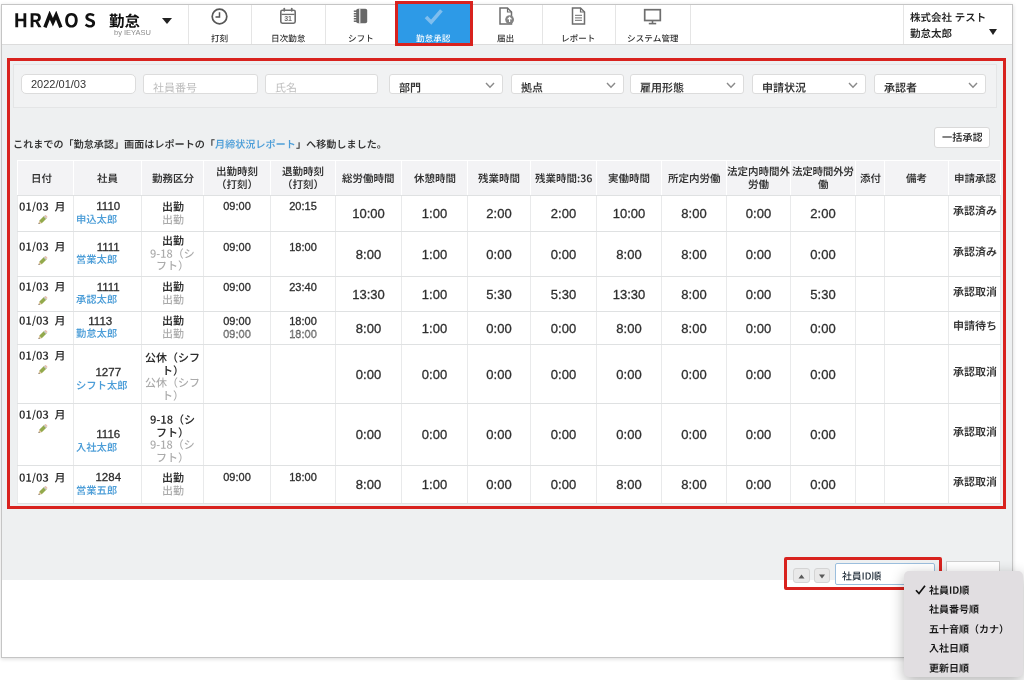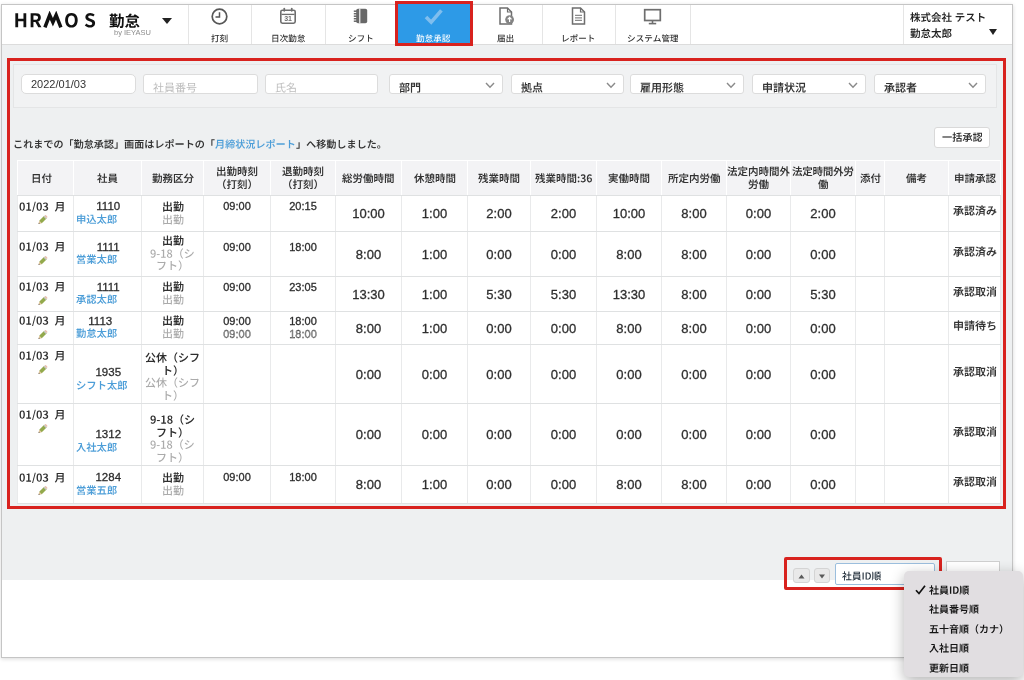--- a/index.html
+++ b/index.html
@@ -1070,21 +1070,21 @@
             <div class="ln" style="height:12.7px;line-height:12.7px;"><svg class="jt" width="22.0" height="11" viewBox="0 -880 2000 1000" fill="#ababab">
                 <use href="#g19"></use>
                 <use href="#g11" x="1000"></use>
               </svg></div>
           </td>
           <td>
             <div class="ln tm">09:00</div>
             <div class="ln"></div>
           </td>
           <td>
-            <div class="ln tm">23:05</div>
+            <div class="ln tm">23:40</div>
             <div class="ln"></div>
           </td>
           <td style="font-size:13px;color:#2f2f2f;-webkit-text-stroke:0.3px #2f2f2f;">13:30</td>
           <td style="font-size:13px;color:#2f2f2f;-webkit-text-stroke:0.3px #2f2f2f;">1:00</td>
           <td style="font-size:13px;color:#2f2f2f;-webkit-text-stroke:0.3px #2f2f2f;">5:30</td>
           <td style="font-size:13px;color:#2f2f2f;-webkit-text-stroke:0.3px #2f2f2f;">5:30</td>
           <td style="font-size:13px;color:#2f2f2f;-webkit-text-stroke:0.3px #2f2f2f;">13:30</td>
           <td style="font-size:13px;color:#2f2f2f;-webkit-text-stroke:0.3px #2f2f2f;">8:00</td>
           <td style="font-size:13px;color:#2f2f2f;-webkit-text-stroke:0.3px #2f2f2f;">0:00</td>
           <td style="font-size:13px;color:#2f2f2f;-webkit-text-stroke:0.3px #2f2f2f;">5:30</td>
@@ -1179,21 +1179,21 @@
                     <rect x="3.6" y="4.2" width="7.2" height="3.6" rx="0.4" fill="#93a94c"></rect>
                     <rect x="9.6" y="4.2" width="1.2" height="3.6" fill="#c9cdd4"></rect>
                     <rect x="10.8" y="4.4" width="1.6" height="3.2" rx="0.8" fill="#e8bfae"></rect>
                     <path d="M3.6 4.2 L1.0 6.0 L3.6 7.8 Z" fill="#ddc094"></path>
                     <path d="M1.9 5.4 L1.0 6.0 L1.9 6.6 Z" fill="#3c3c3c"></path>
                   </g>
                 </svg></div>
             </div>
           </td>
           <td style="text-align:left;padding-left:1.5px;padding-right:0;vertical-align:top;padding-top:21px;">
-            <div class="ln tm" style="font-size:11.5px;">1935</div>
+            <div class="ln tm" style="font-size:11.5px;">1277</div>
             <div class="ln"><svg class="jt" width="51.5" height="10.3" viewBox="0 -880 5000 1000" fill="#4d9ed8">
                 <use href="#g133"></use>
                 <use href="#g134" x="1000"></use>
                 <use href="#g34" x="2000"></use>
                 <use href="#g37" x="3000"></use>
                 <use href="#g38" x="4000"></use>
               </svg></div>
           </td>
           <td style="vertical-align:top;padding-top:7px;">
             <div class="ln" style="height:12.7px;line-height:12.7px;"><svg class="jt" width="55.0" height="11" viewBox="0 -880 5000 1000" fill="#2e2e2e">
@@ -1260,21 +1260,21 @@
                     <rect x="3.6" y="4.2" width="7.2" height="3.6" rx="0.4" fill="#93a94c"></rect>
                     <rect x="9.6" y="4.2" width="1.2" height="3.6" fill="#c9cdd4"></rect>
                     <rect x="10.8" y="4.4" width="1.6" height="3.2" rx="0.8" fill="#e8bfae"></rect>
                     <path d="M3.6 4.2 L1.0 6.0 L3.6 7.8 Z" fill="#ddc094"></path>
                     <path d="M1.9 5.4 L1.0 6.0 L1.9 6.6 Z" fill="#3c3c3c"></path>
                   </g>
                 </svg></div>
             </div>
           </td>
           <td style="text-align:left;padding-left:1.5px;padding-right:0;vertical-align:top;padding-top:24px;">
-            <div class="ln tm" style="font-size:11.5px;">1312</div>
+            <div class="ln tm" style="font-size:11.5px;">1116</div>
             <div class="ln"><svg class="jt" width="41.2" height="10.3" viewBox="0 -880 4000 1000" fill="#4d9ed8">
                 <use href="#g138"></use>
                 <use href="#g31" x="1000"></use>
                 <use href="#g37" x="2000"></use>
                 <use href="#g38" x="3000"></use>
               </svg></div>
           </td>
           <td style="vertical-align:top;padding-top:10px;">
             <div class="ln" style="height:12.7px;line-height:12.7px;"><svg class="jt" width="45.1" height="11" viewBox="0 -880 4104 1000" fill="#2e2e2e">
                 <use href="#g139"></use>

